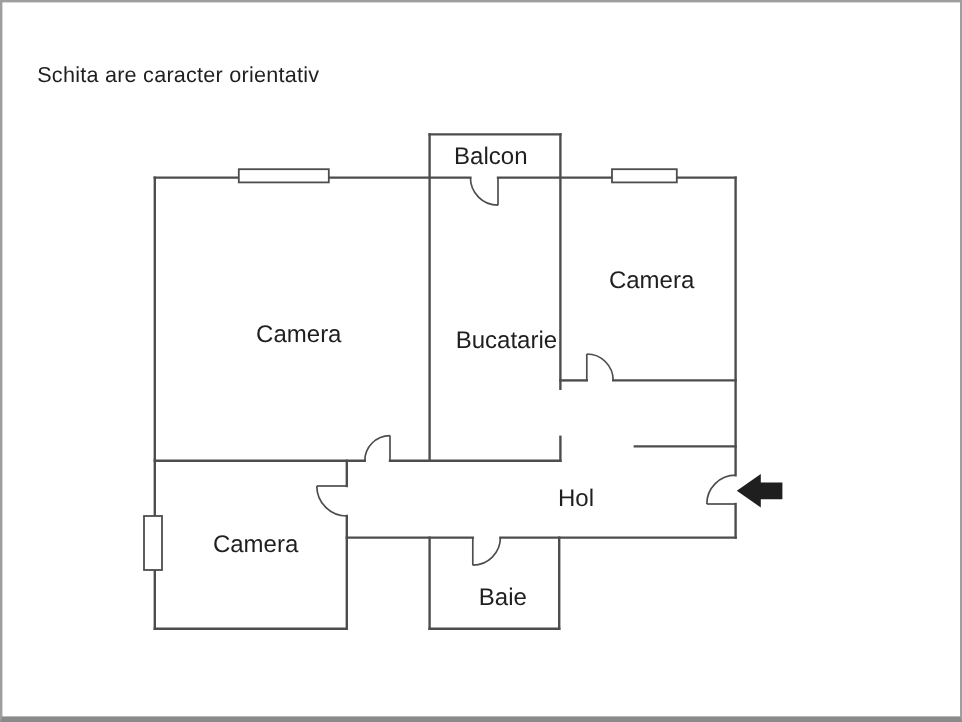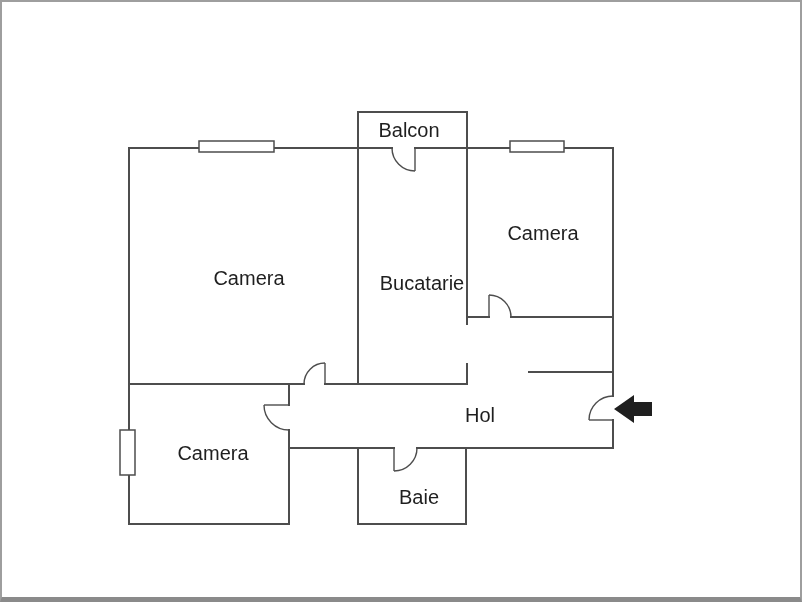--- a/index.html
+++ b/index.html
@@ -29,20 +29,21 @@
     font-family: "Liberation Sans", sans-serif;
     font-size: 20px;
     text-anchor: middle;
   }
 </style>
 </head>
 <body>
 
 <div class="frame">
 
+  <div class="page-title">Schita are caracter orientativ</div>
 
   <svg class="plan" width="802" height="602" viewBox="0 0 802 602">
 
     <g class="walls" fill="none" stroke-width="2" stroke="#4d4d4d">
 
       <line x1="127" y1="146" x2="390" y2="146"></line>
       <line x1="413" y1="146" x2="611" y2="146"></line>
 
       <line x1="356" y1="110" x2="465" y2="110"></line>
       <line x1="356" y1="110" x2="356" y2="382"></line>

